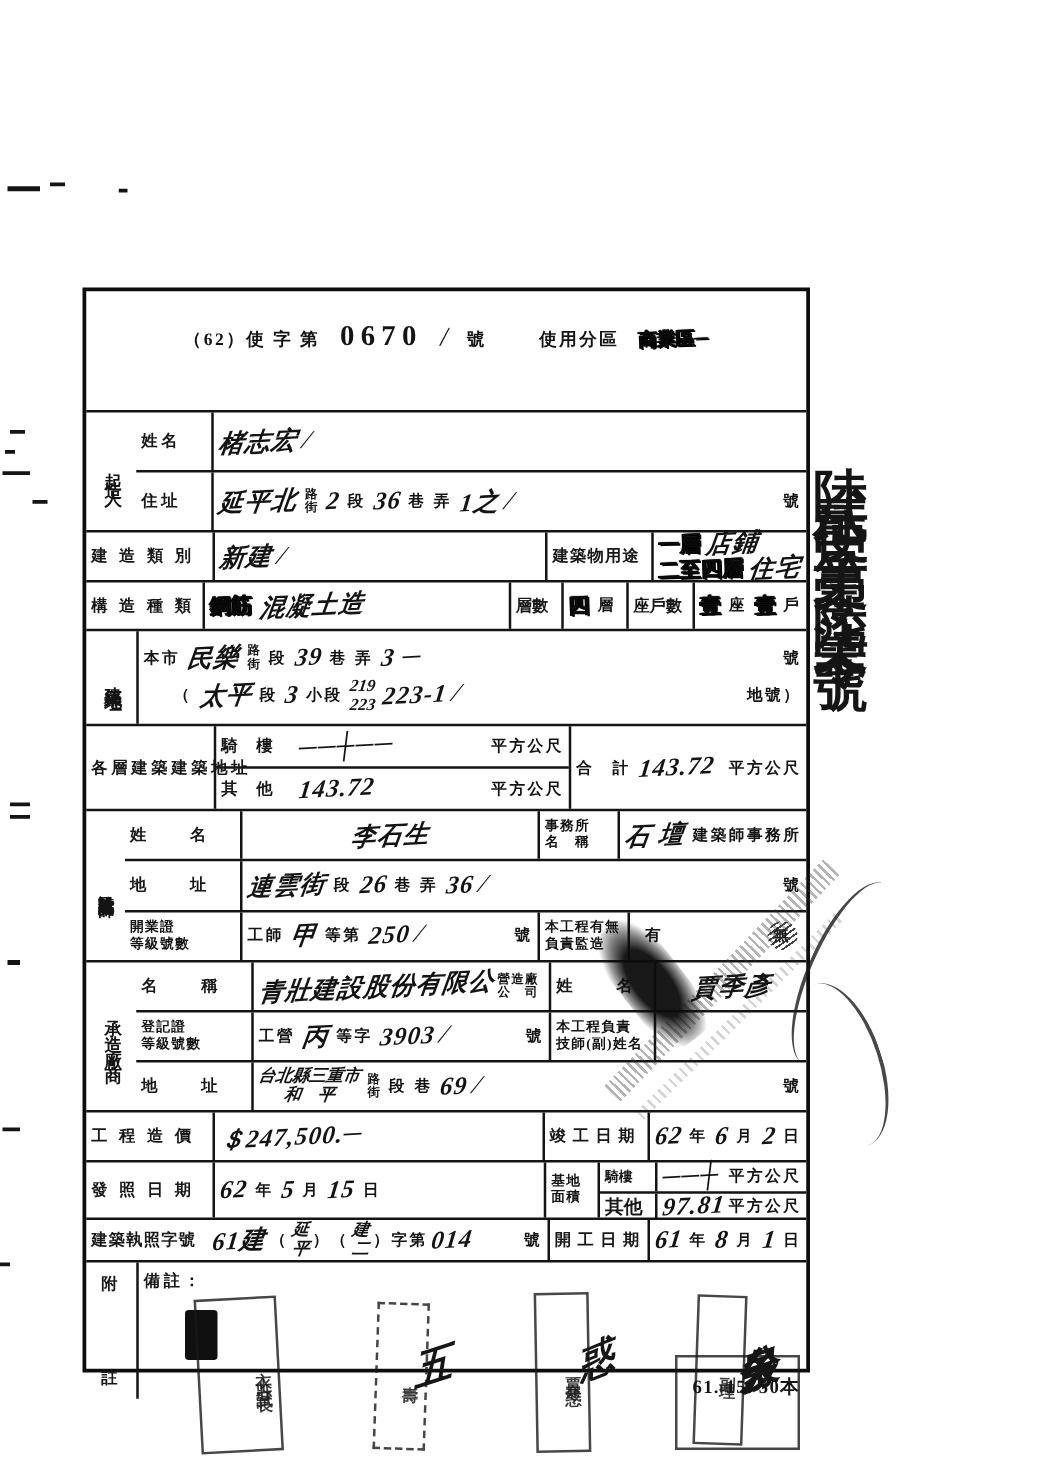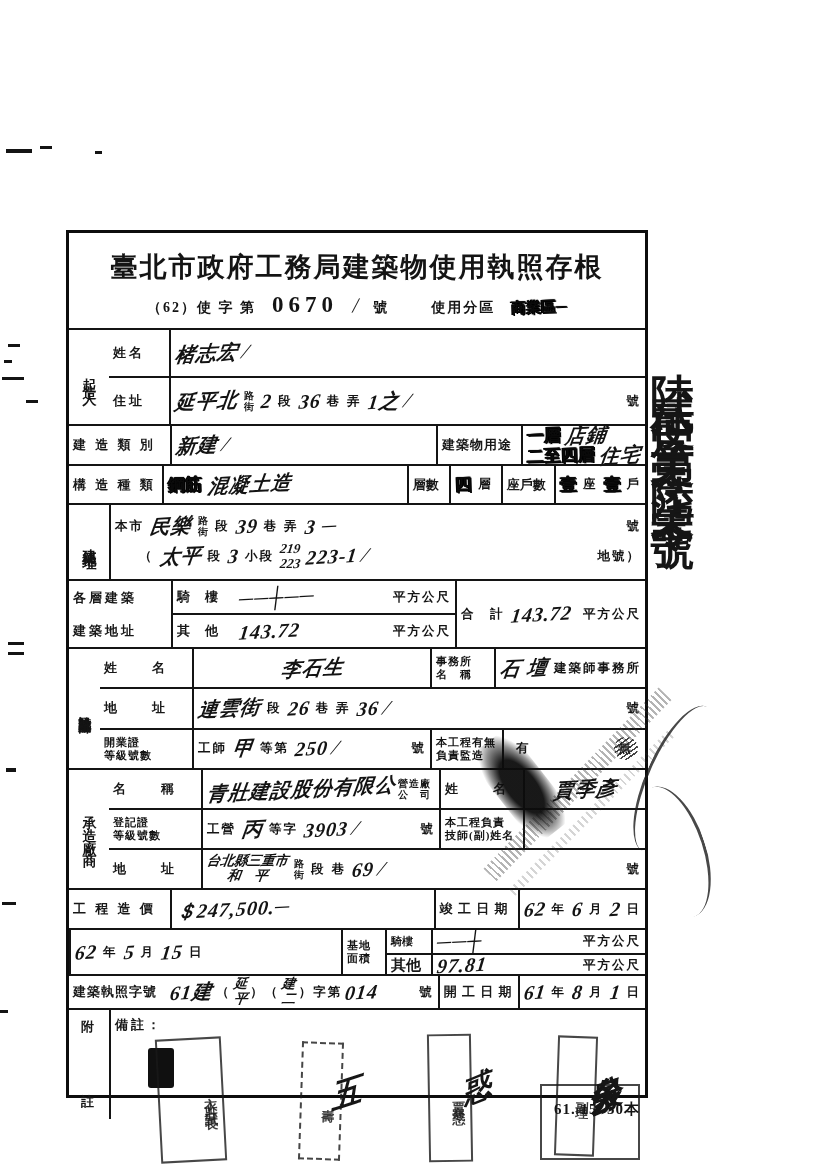--- a/index.html
+++ b/index.html
@@ -83,21 +83,20 @@
   <div class="artifact" style="left:26px;top:400px;width:12px;height:3px"></div>
   <div class="artifact" style="left:8px;top:642px;width:16px;height:3px"></div>
   <div class="artifact" style="left:8px;top:652px;width:16px;height:3px"></div>
   <div class="artifact" style="left:6px;top:768px;width:10px;height:4px"></div>
   <div class="artifact" style="left:2px;top:902px;width:14px;height:3px"></div>
   <div class="artifact" style="left:0px;top:1010px;width:8px;height:3px"></div>
 
   <div class="form">
 
     <div class="title-block">
-      <div class="form-title">臺北市政府工務局建築物使用執照存根</div>
       <div class="form-subtitle">
         <span class="serial-prefix">（62）使 字 第</span>
         <span class="serial-no">0670</span>
         <span class="hw-slash">∕</span>
         <span class="serial-prefix">號</span>
         <span class="serial-prefix" style="margin-left:26px">使用分區</span>
         <span class="seg-b" style="font-size:15px">商業區─</span>
       </div>
     </div>
 
@@ -225,21 +224,21 @@
               <span class="stack-line">219</span>
               <span class="stack-line">223</span>
             </span>
             <span class="seg-h">223-1 ∕</span>
             <span class="seg-p push">地號）</span>
           </div>
       </div>
     </div>
 
     <div class="row" style="height:68px">
-      <div class="cell nb" style="width:102px; flex-direction:column; justify-content:space-around; align-items:flex-start">
+      <div class="cell nb" style="width:102px; justify-content:space-around; align-items:center">
         <span class="plabel">各層建築</span>
         <span class="plabel">建築地址</span>
       </div>
       <div class="subcol" style="width:284px; border-left:2px solid #141414">
         <div class="subrow" style="height:34px">
           <div class="cell nb" style="width:62px">
               <span class="plabel" style="letter-spacing:1px">騎　樓</span>
             </div>
           <div class="cell nb" style="flex:1; border-left:none">
               <div class="segline">
@@ -439,20 +438,23 @@
             <span class="seg-p">年</span>
             <span class="seg-h">6</span>
             <span class="seg-p">月</span>
             <span class="seg-h">2</span>
             <span class="seg-p">日</span>
           </div>
         </div>
     </div>
 
     <div class="row" style="height:46px">
+      <div class="cell nb" style="width:104px">
+          <span class="plabel">發 照 日 期</span>
+        </div>
       <div class="cell" style="width:272px">
           <div class="segline">
             <span class="seg-h">62</span>
             <span class="seg-p">年</span>
             <span class="seg-h">5</span>
             <span class="seg-p">月</span>
             <span class="seg-h">15</span>
             <span class="seg-p">日</span>
           </div>
         </div>

